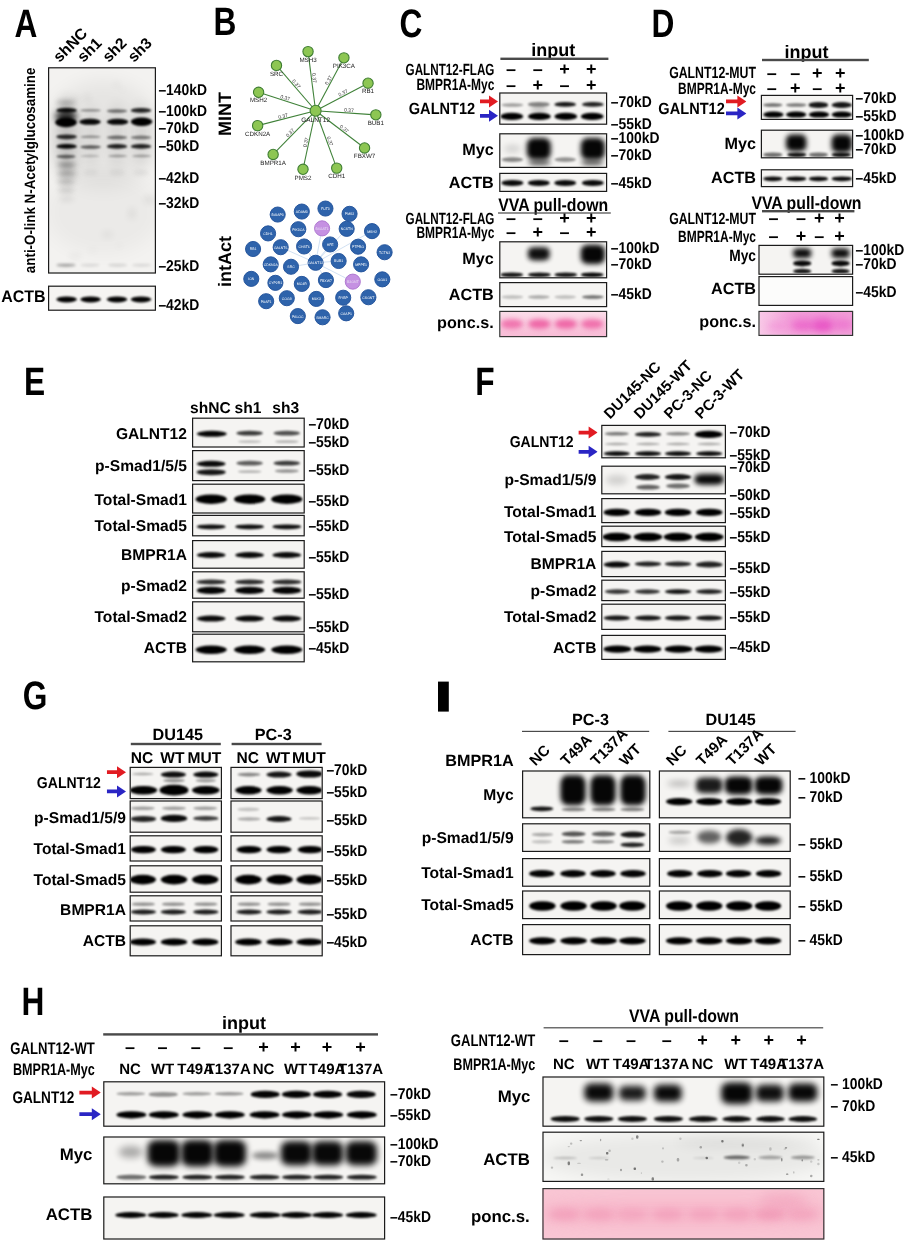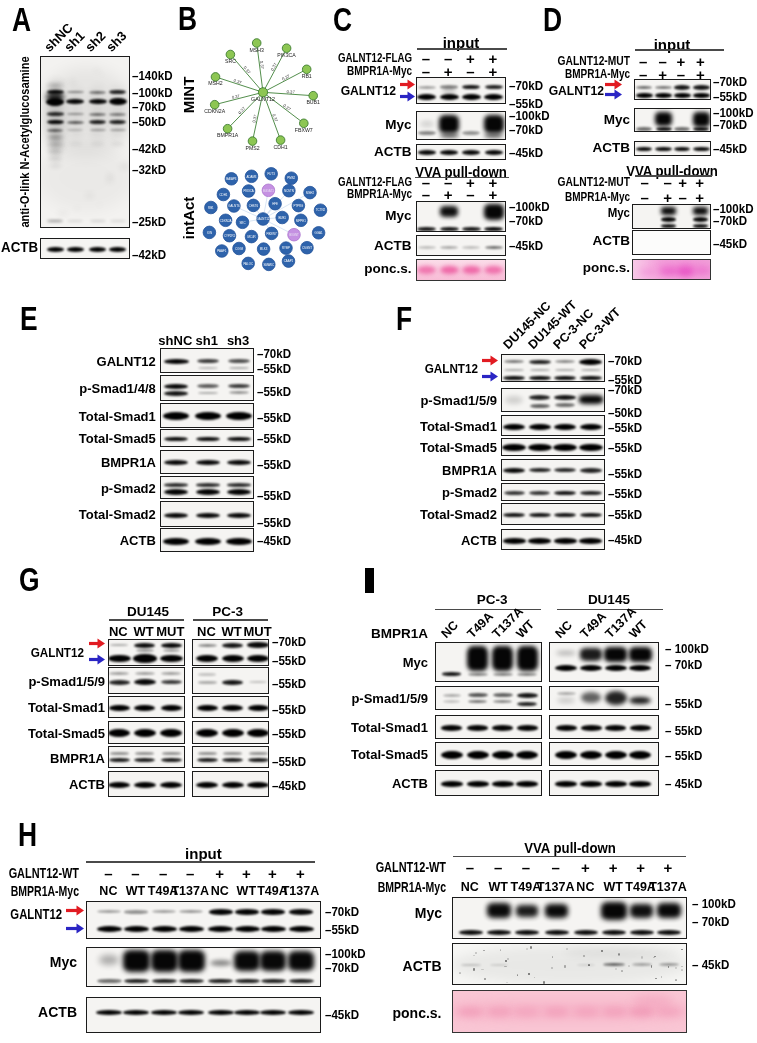--- a/index.html
+++ b/index.html
@@ -402,21 +402,21 @@
 <div class="t" style="left:206.7px;top:339.5px;font-size:13px;transform:translate(-50%,-50%);transform-origin:50% 50%;color:#000;font-weight:bold;">sh1</div>
 <div class="t" style="left:238.1px;top:339.5px;font-size:13px;transform:translate(-50%,-50%);transform-origin:50% 50%;color:#000;font-weight:bold;">sh3</div>
 <div class="t" style="left:155.8px;top:360.6px;font-size:13px;transform:translate(-100%,-50%);transform-origin:100% 50%;color:#000;font-weight:bold;">GALNT12</div>
 <div class="bx" style="left:159.8px;top:348.1px;width:94.6px;height:25.1px;border:1.8px solid #1b1b1b;background:#f5f4f2;">
 <div style="position:absolute;left:3.0px;top:9.5px;width:25px;height:5px;background:#000;border-radius:50%;opacity:0.98;filter:blur(1.1px);"></div>
 <div style="position:absolute;left:35.9px;top:10.0px;width:22px;height:4px;background:#000;border-radius:50%;opacity:0.76;filter:blur(1.1px);"></div>
 <div style="position:absolute;left:67.3px;top:10.0px;width:22px;height:4px;background:#000;border-radius:50%;opacity:0.68;filter:blur(1.1px);"></div>
 <div style="position:absolute;left:36.9px;top:18.0px;width:20px;height:2px;background:#000;border-radius:50%;opacity:0.25;filter:blur(1.1px);"></div>
 <div style="position:absolute;left:68.3px;top:17.8px;width:20px;height:2.5px;background:#000;border-radius:50%;opacity:0.3;filter:blur(1.1px);"></div>
 </div>
-<div class="t" style="left:155.8px;top:388px;font-size:13px;transform:translate(-100%,-50%);transform-origin:100% 50%;color:#000;font-weight:bold;">p-Smad1/4/8</div>
+<div class="t" style="left:155.8px;top:388px;font-size:13px;transform:translate(-100%,-50%);transform-origin:100% 50%;color:#000;font-weight:bold;">p-Smad1/5/5</div>
 <div class="bx" style="left:159.8px;top:374.7px;width:94.6px;height:26.8px;border:1.8px solid #1b1b1b;background:#f5f4f2;">
 <div style="position:absolute;left:3.5px;top:8.0px;width:24px;height:5px;background:#000;border-radius:50%;opacity:0.96;filter:blur(1.1px);"></div>
 <div style="position:absolute;left:35.9px;top:8.5px;width:22px;height:4px;background:#000;border-radius:50%;opacity:0.62;filter:blur(1.1px);"></div>
 <div style="position:absolute;left:67.3px;top:8.0px;width:22px;height:4px;background:#000;border-radius:50%;opacity:0.76;filter:blur(1.1px);"></div>
 <div style="position:absolute;left:3.5px;top:15.8px;width:24px;height:4.5px;background:#000;border-radius:50%;opacity:0.9099999999999999;filter:blur(1.1px);"></div>
 <div style="position:absolute;left:36.9px;top:16.2px;width:20px;height:2.5px;background:#000;border-radius:50%;opacity:0.3;filter:blur(1.1px);"></div>
 <div style="position:absolute;left:68.3px;top:15.5px;width:20px;height:3px;background:#000;border-radius:50%;opacity:0.4;filter:blur(1.1px);"></div>
 </div>
 <div class="t" style="left:155.8px;top:415.6px;font-size:13px;transform:translate(-100%,-50%);transform-origin:100% 50%;color:#000;font-weight:bold;">Total-Smad1</div>
 <div class="bx" style="left:159.8px;top:403.3px;width:94.6px;height:24.6px;border:1.8px solid #1b1b1b;background:#f5f4f2;">

